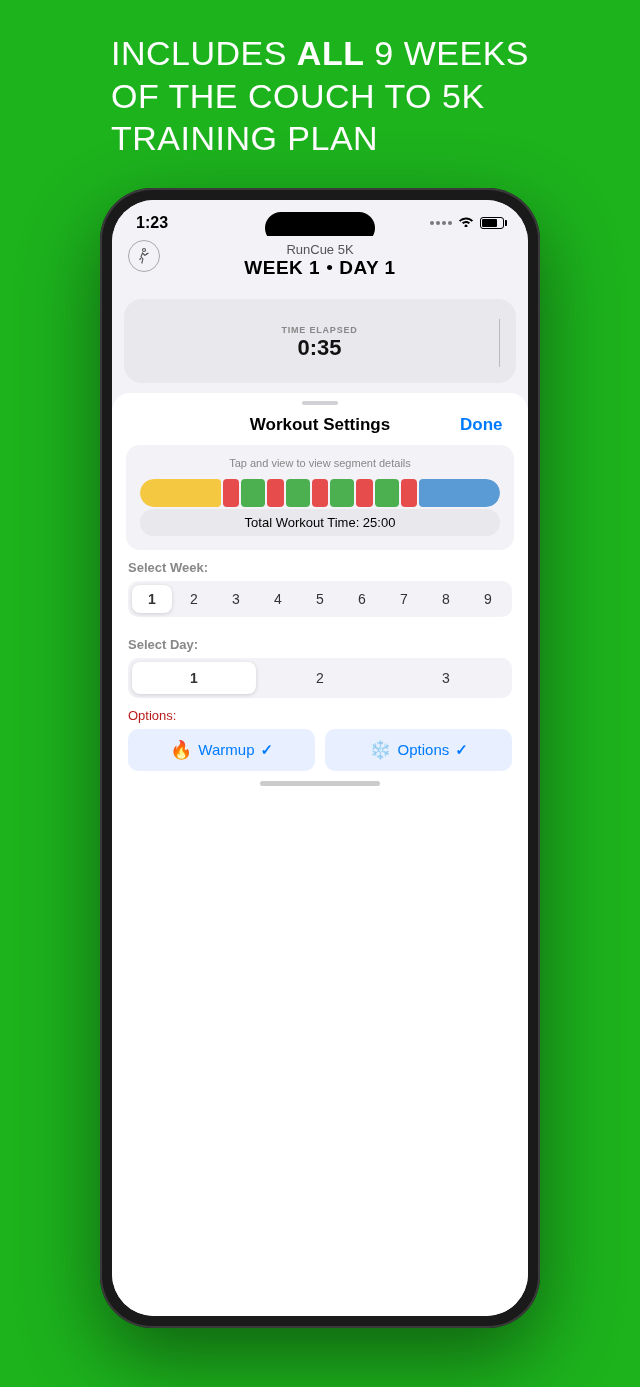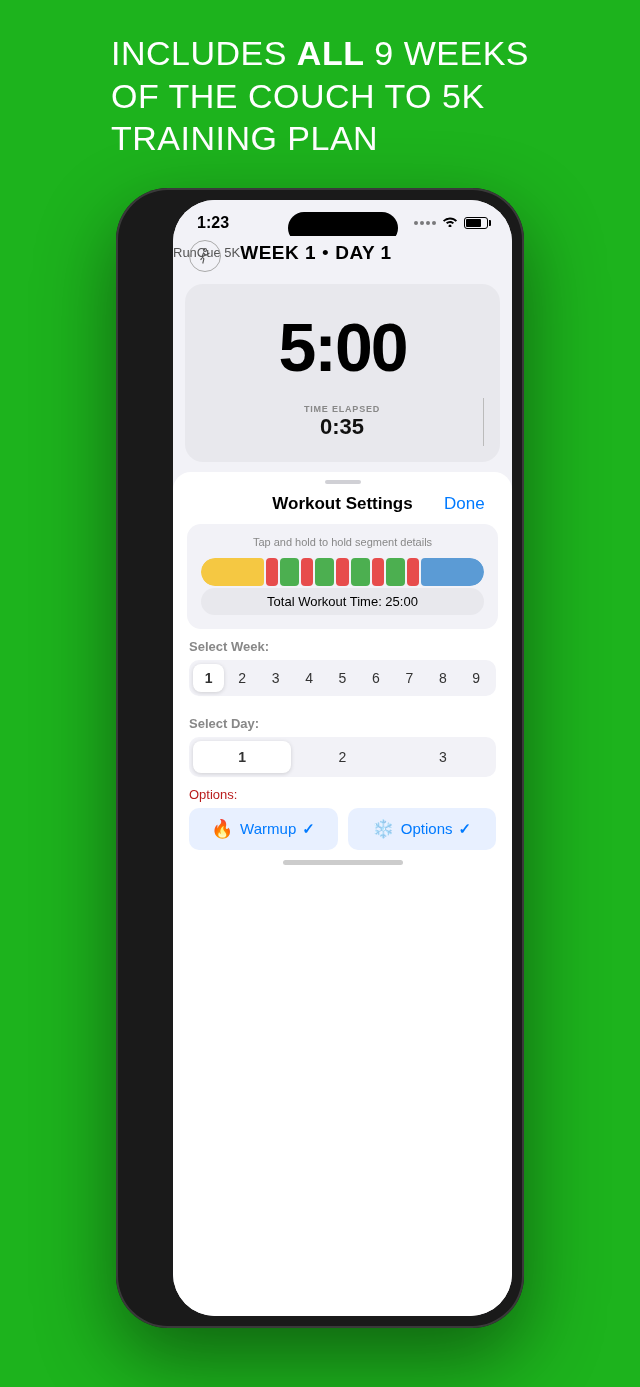--- a/index.html
+++ b/index.html
@@ -9,31 +9,30 @@
       background-color: #1db31d;
       display: flex;
       flex-direction: column;
       align-items: center;
       font-family: -apple-system, 'SF Pro Display', 'Helvetica Neue', Arial, sans-serif;
       overflow: hidden;
     }
 
     
     .phone-shell {
-      width: 408px;
+      width: 440px;
       height: 1140px;
       background: #1a1a1a;
       border-radius: 52px;
       position: relative;
       box-shadow: 0 30px 80px rgba(0,0,0,0.45), inset 0 0 0 2px #3a3a3a;
       display: flex;
       flex-direction: column;
       align-items: stretch;
       overflow: hidden;
-      padding-left: 45px;
     }
 
     
     .phone-shell::before {
       content: '';
       position: absolute;
       left: -4px;
       top: 160px;
       width: 4px;
       height: 36px;
@@ -119,21 +118,21 @@
       width: 110px;
       height: 32px;
       background: #000;
       border-radius: 20px;
     }
 
     
     .app-header {
       background: #f2f2f7;
       display: flex;
-      flex-direction: row;
+      flex-direction: column;
       align-items: center;
       padding: 6px 0 10px 0;
       position: relative;
     }
     .runner-icon {
       position: absolute;
       left: 16px;
       top: 4px;
       width: 32px;
       height: 32px;
@@ -245,21 +244,21 @@
     }
     .sheet-title {
       font-size: 17px;
       font-weight: 700;
       color: #000;
       flex: 1;
       text-align: center;
     }
     .done-btn {
       font-size: 17px;
-      font-weight: 400;
+      font-weight: 700;
       color: #007aff;
       cursor: pointer;
       min-width: 48px;
     }
     .sheet-spacer { min-width: 48px; }
 
     
     .segment-section {
       background: #f2f2f7;
       margin: 0 14px;
@@ -455,39 +454,38 @@
           <path d="M6 17l2-2M18 8l-3 1.5"></path>
         </svg>
       </div>
       <span class="app-name">RunCue 5K</span>
       <div class="week-day">
         <span>WEEK 1</span><span class="dot">•</span><span>DAY 1</span>
       </div>
     </div>
 
     <div class="workout-area">
-      <div class="timer-display">5:00</div>
       <div class="time-stats">
         <div class="time-stat">
           <div class="time-stat-label">TIME ELAPSED</div>
           <div class="time-stat-value">0:35</div>
         </div>
       </div>
     </div>
 
     <div class="bottom-sheet">
       <div class="sheet-handle"></div>
       <div class="sheet-header">
         <div class="sheet-spacer"></div>
         <span class="sheet-title">Workout Settings</span>
         <span class="done-btn">Done</span>
       </div>
 
       <div class="segment-section">
-        <div class="segment-hint">Tap and hold to hold segment details</div>
+        <div class="segment-hint">Tap and view to view segment details</div>
         <div class="segment-bar">
           <div class="seg seg-warmup"></div>
           <div class="seg seg-run1"></div>
           <div class="seg seg-walk1"></div>
           <div class="seg seg-run2"></div>
           <div class="seg seg-walk2"></div>
           <div class="seg seg-run3"></div>
           <div class="seg seg-walk3"></div>
           <div class="seg seg-run4"></div>
           <div class="seg seg-walk4"></div>

